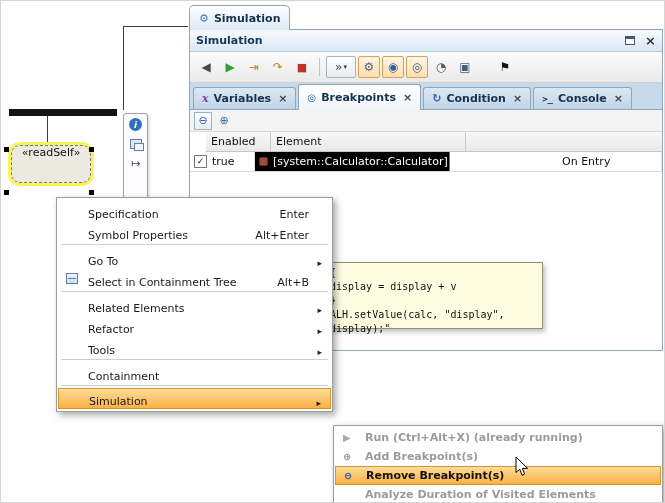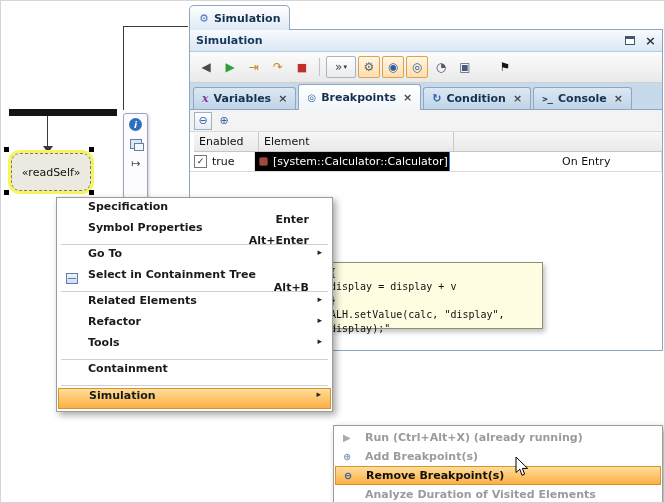--- a/index.html
+++ b/index.html
@@ -6,21 +6,21 @@
   body{font-family:"DejaVu Sans","Liberation Sans",sans-serif;}
   .canvas{position:relative;width:665px;height:503px;background:#FFFFFF;overflow:hidden;font-size:11px;box-sizing:border-box;border:1px solid #D5D5D5;}
 
   
   .fork-bar{position:absolute;left:8px;top:108px;width:108px;height:7px;background:#141414;}
   .edge{position:absolute;background:#3A3A3A;}
   .e-h{left:122px;top:25px;width:65px;height:1px;}
   .e-v{left:122px;top:25px;width:1px;height:84px;}
   .e-v2{left:46px;top:115px;width:1px;height:31px;}
   .ah{position:absolute;left:42px;top:145px;width:0;height:0;border-left:5px solid transparent;border-right:5px solid transparent;border-top:7px solid #3A3A3A;}
-  .readself{position:absolute;left:10px;top:152px;width:78px;height:36px;background:#ECEAE0;border:1px dashed #77776A;border-radius:9px;box-shadow:0 0 0 3px #F8F45C;display:flex;align-items:center;justify-content:center;color:#111;}
+  .readself{position:absolute;left:10px;top:144px;width:78px;height:36px;background:#ECEAE0;border:1px dashed #77776A;border-radius:9px;box-shadow:0 0 0 3px #F8F45C;display:flex;justify-content:center;color:#111;}
   .handle{position:absolute;width:5px;height:5px;background:#000;}
   .h1{left:3px;top:146px;} .h2{left:3px;top:189px;} .h3{left:88px;top:146px;} .h4{left:88px;top:189px;}
 
   .manip{position:absolute;left:122px;top:112px;width:25px;height:86px;background:#FCFCFE;border:1px solid #98A4C4;border-radius:3px;box-shadow:1px 1px 3px rgba(0,0,0,.2);display:flex;flex-direction:column;align-items:center;padding-top:4px;gap:8px;z-index:2;box-sizing:border-box;}
   .info-circle{width:13px;height:13px;border-radius:50%;background:#2F6FBD;color:#fff;font-size:9px;font-weight:bold;font-style:italic;display:flex;align-items:center;justify-content:center;}
   .mini-squares{position:relative;width:10px;height:8px;border:1px solid #667EA0;background:#DCE7F4;}
   .mini-squares::after{content:"";position:absolute;left:3px;top:3px;width:8px;height:6px;border:1px solid #667EA0;background:#F2F7FC;}
   .manip-glyph{font-size:11px;color:#445;}
 
   
@@ -48,35 +48,35 @@
   .tab-close{color:#444;font-size:11px;font-weight:bold;margin-left:2px;}
   .ti-var{color:#7B3FA3;font-style:italic;font-weight:bold;font-family:"DejaVu Serif","Liberation Serif",serif;}
   .ti-bp{color:#2E5FA3;font-size:10px;}
   .ti-sess{color:#2E5FA3;font-size:11px;}
   .ti-con{font-family:"DejaVu Sans Mono","Liberation Mono",monospace;font-size:9px;color:#223;font-weight:bold;}
 
   .sw-strip{position:absolute;left:0;top:80px;right:0;height:22px;background:#F3F3F3;border-bottom:1px solid #DADADA;display:flex;align-items:center;padding:0 4px;gap:3px;box-sizing:border-box;}
   .sbb{width:18px;height:18px;display:flex;align-items:center;justify-content:center;font:inherit;font-size:11px;color:#3A5FA8;border:1px solid transparent;background:none;padding:0;}
   .sbb.toggled{border:1px solid #9FB0C4;background:linear-gradient(#FFFFFF,#E6EDF5);}
 
-  .sw-thead{position:absolute;left:4px;top:102px;right:0;height:20px;display:flex;background:linear-gradient(#F7F7F7,#E9E9E9);border-bottom:1px solid #C6C6C6;box-sizing:border-box;}
+  .sw-thead{position:absolute;left:16px;top:102px;right:0;height:20px;display:flex;background:linear-gradient(#F7F7F7,#E9E9E9);border-bottom:1px solid #C6C6C6;box-sizing:border-box;}
   .th{box-sizing:border-box;border-right:1px solid #C9C9C9;padding:0 5px;line-height:19px;color:#111;}
   .w-en{width:65px;} .w-el{width:195px;} .w-co{width:108px;margin-top:24px;} .w-su{flex:1;border-right:none;}
   .sw-row{position:absolute;left:0;top:122px;right:0;height:20px;display:flex;background:#fff;border-bottom:1px solid #DCDCDC;box-sizing:border-box;}
   .td{box-sizing:border-box;border-right:1px solid #E3E3E3;padding:0 4px;display:flex;align-items:center;gap:5px;color:#111;}
   .td.sel{background:#000000;color:#fff;border-right-color:#3574D4;}
   .cb{width:11px;height:11px;border:1px solid #777;background:#fff;display:flex;align-items:center;justify-content:center;font-size:9px;color:#222;line-height:1;box-sizing:content-box;}
   .bp-marker{width:9px;height:9px;border-radius:2px;background:#9A4A3E;border:1px solid #6E2F28;box-sizing:border-box;flex:none;}
 
   
   .codebox{position:absolute;left:322px;top:261px;width:220px;height:67px;background:#FEFCE1;border:1px solid #8F8F76;box-shadow:2px 3px 5px rgba(0,0,0,.25);padding:3px 6px;font-family:"DejaVu Sans Mono","Liberation Mono",monospace;font-size:10px;line-height:14px;color:#111;z-index:2;box-sizing:border-box;}
 
   
   .menu{position:absolute;left:55px;top:196px;width:277px;background:#FFFFFF;border:1px solid #9C9C9C;box-shadow:3px 3px 7px rgba(0,0,0,.35);padding:2px 1px;z-index:4;box-sizing:border-box;}
-  .mi{position:relative;height:21px;display:flex;align-items:flex-start;padding:0 8px 0 30px;font-weight:bold;color:#1A1A1A;box-sizing:border-box;flex-direction:column;}
+  .mi{position:relative;height:21px;display:flex;align-items:flex-end;padding:0 8px 0 30px;font-weight:normal;color:#1A1A1A;box-sizing:border-box;}
   .sc{margin-left:auto;padding-right:14px;}
   .arrow{position:absolute;right:9px;font-size:9px;color:#222;}
   .mi-sep{height:1px;background:#CFCFCF;margin:2px 3px;}
   .mi.hl{background:linear-gradient(#FFDD9A,#FCB044);border:1px solid #D89428;}
   .tree-ic{position:absolute;left:8px;top:5px;width:12px;height:11px;border:1px solid #5C7EA8;background:linear-gradient(#EDF3FA,#CCDDF0);box-sizing:border-box;}
   .tree-ic::after{content:"";position:absolute;left:1px;top:4px;right:1px;height:1px;background:#5C7EA8;}
 
   
   .submenu{position:absolute;left:332px;top:424px;width:330px;background:#FFFFFF;border:1px solid #9C9C9C;box-shadow:3px 3px 7px rgba(0,0,0,.35);padding:2px 1px;z-index:5;box-sizing:border-box;}
   .smi{position:relative;height:19px;display:flex;align-items:center;padding:0 8px 0 30px;font-weight:bold;color:#1A1A1A;box-sizing:border-box;}

